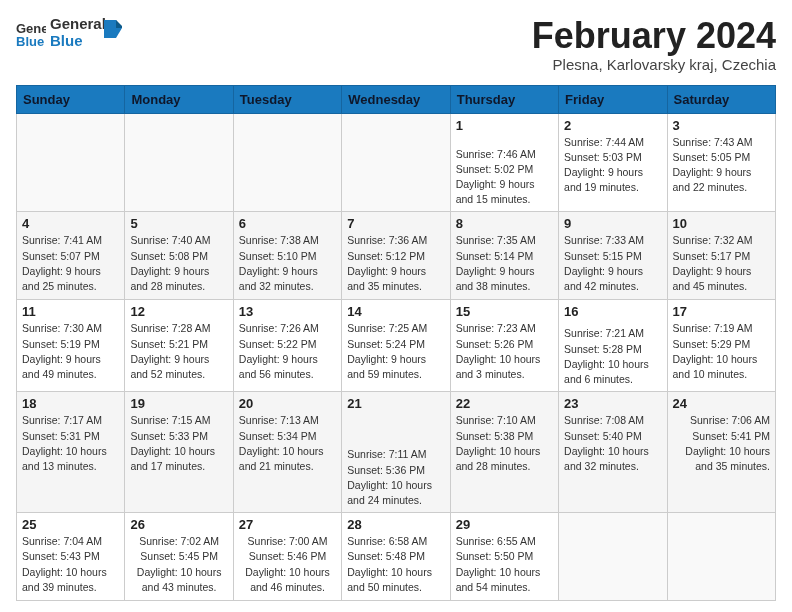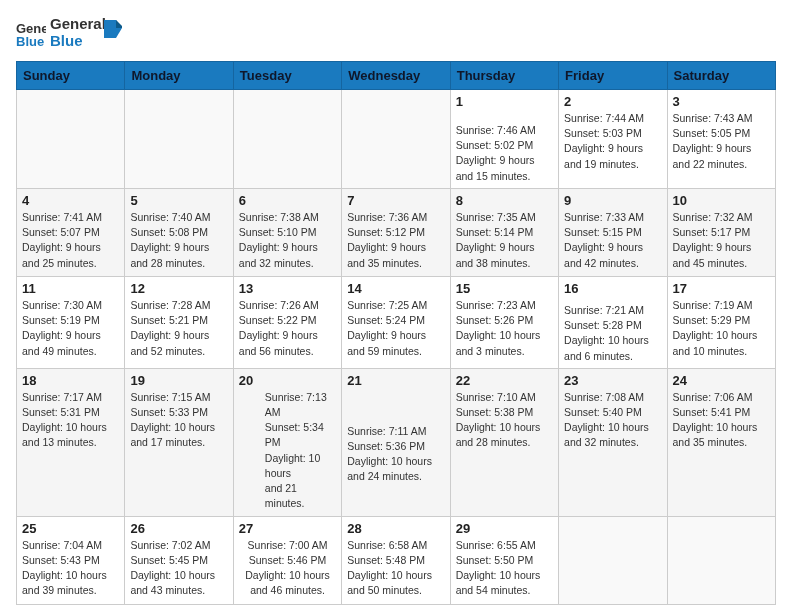--- a/index.html
+++ b/index.html
@@ -75,20 +75,24 @@
     </svg>
     <div style="display:flex;flex-direction:column;line-height:1.1;">
       <span style="font-size:15px;font-weight:bold;color:#333;">General</span>
       <span style="font-size:15px;font-weight:bold;color:#1a7abf;">Blue</span>
     </div>
     <svg width="20" height="20" viewBox="0 0 20 20" style="margin-left:-8px;margin-top:-10px;">
       <polygon points="2,2 14,2 20,10 14,20 2,20" fill="#1a7abf"></polygon>
       <polygon points="14,2 20,8 20,10 14,10 14,2" fill="#0d5a8a"></polygon>
     </svg>
   </div>
+  <div class="title-section">
+    <div class="calendar-title">February 2024</div>
+    <div class="calendar-subtitle">Plesna, Karlovarsky kraj, Czechia</div>
+  </div>
 </div>
 
 <table>
   <thead>
     <tr>
     <th>Sunday</th>
         <th>Monday</th>
         <th>Tuesday</th>
         <th>Wednesday</th>
         <th>Thursday</th>
@@ -236,21 +240,21 @@
         </td>
         <td>
           <span class="day-number">19</span>
           <div class="day-info" style="white-space: pre-line;">Sunrise: 7:15 AM
 Sunset: 5:33 PM
 Daylight: 10 hours
 and 17 minutes.</div>
         </td>
         <td>
           <span class="day-number">20</span>
-          <div class="day-info" style="white-space: pre-line; margin-left: 26px;">Sunrise: 7:13 AM
+          <div class="day-info" style="white-space: pre-line;">Sunrise: 7:13 AM
 Sunset: 5:34 PM
 Daylight: 10 hours
 and 21 minutes.</div>
         </td>
         <td>
           <span class="day-number">21</span>
           <div class="day-info" style="white-space: pre-line; margin-top: 36px;">Sunrise: 7:11 AM
 Sunset: 5:36 PM
 Daylight: 10 hours
 and 24 minutes.</div>
@@ -264,37 +268,37 @@
         </td>
         <td>
           <span class="day-number">23</span>
           <div class="day-info" style="white-space: pre-line;">Sunrise: 7:08 AM
 Sunset: 5:40 PM
 Daylight: 10 hours
 and 32 minutes.</div>
         </td>
         <td>
           <span class="day-number">24</span>
-          <div class="day-info" style="white-space: pre-line;">Sunrise: 7:06 AM
+          <div class="day-info" style="white-space: pre-line; text-align: right;">Sunrise: 7:06 AM
 Sunset: 5:41 PM
 Daylight: 10 hours
 and 35 minutes.</div>
         </td>
       </tr>
       <tr>
         <td>
           <span class="day-number">25</span>
           <div class="day-info" style="white-space: pre-line;">Sunrise: 7:04 AM
 Sunset: 5:43 PM
 Daylight: 10 hours
 and 39 minutes.</div>
         </td>
         <td>
           <span class="day-number">26</span>
-          <div class="day-info" style="white-space: pre-line;">Sunrise: 7:02 AM
+          <div class="day-info" style="white-space: pre-line; text-align: center;">Sunrise: 7:02 AM
 Sunset: 5:45 PM
 Daylight: 10 hours
 and 43 minutes.</div>
         </td>
         <td>
           <span class="day-number">27</span>
           <div class="day-info" style="white-space: pre-line; text-align: center;">Sunrise: 7:00 AM
 Sunset: 5:46 PM
 Daylight: 10 hours
 and 46 minutes.</div>

